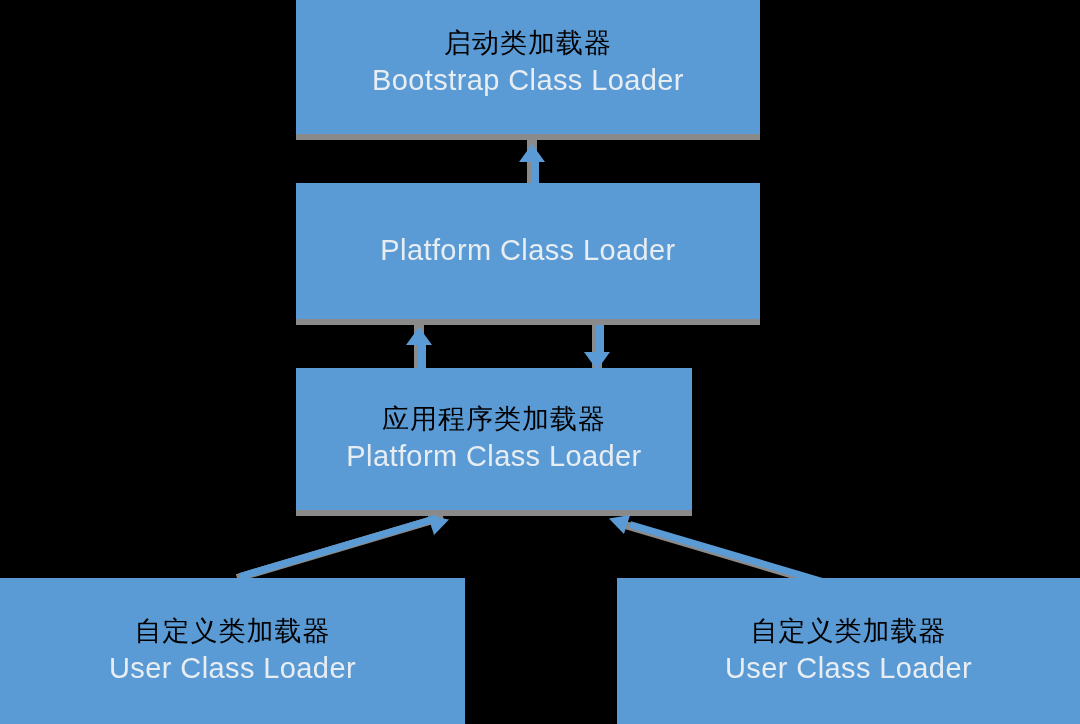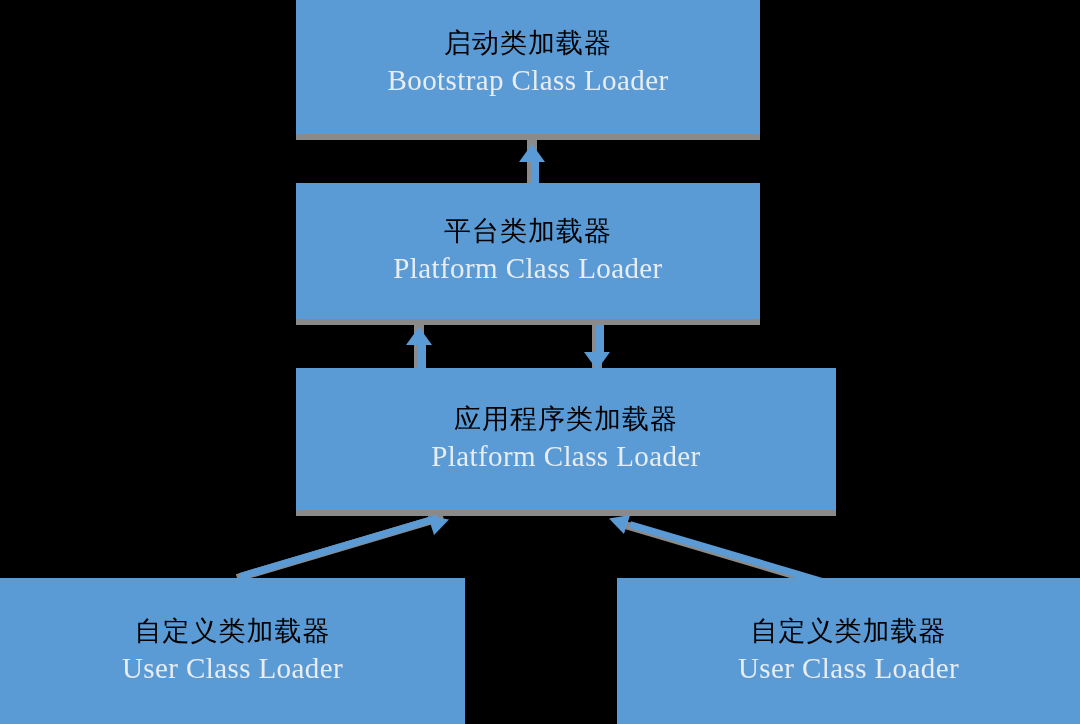--- a/index.html
+++ b/index.html
@@ -32,31 +32,30 @@
     line-height: 1.32;
     letter-spacing: 1px;
     white-space: nowrap;
   }
   .node-label-en {
     color: #e8edf2;
     font-size: 29px;
     line-height: 1.3;
     letter-spacing: 0.4px;
     white-space: nowrap;
-    font-family: Liberation Serif, serif;
   }
   
   #node-bootstrap {
     left: 296px;  top: -8px;   width: 464px; height: 148px;
   }
   #node-platform {
     left: 296px;  top: 183px;  width: 464px; height: 142px;
   }
   #node-application {
-    left: 296px;  top: 368px;  width: 540px; height: 148px;
+    left: 296px;  top: 368px;  width: 396px; height: 148px;
   }
   #node-user-left {
     left: 0px;    top: 578px;  width: 465px; height: 152px;
   }
   #node-user-right {
     left: 617px;  top: 578px;  width: 463px; height: 152px;
   }
   
   .conn-v {
     position: absolute;
@@ -135,21 +134,20 @@
   <div class="node" id="node-bootstrap">
     <div class="node-label-cn">启动类加载器</div>
     <div class="node-label-en">Bootstrap Class Loader</div>
   </div>
 
   <div class="conn-v" id="conn-platform-bootstrap"></div>
   <div class="arrow-stem" id="conn-platform-bootstrap-stem"></div>
   <div class="arrowhead arrow-up" id="conn-platform-bootstrap-head"></div>
 
   <div class="node" id="node-platform">
-    <div class="node-label-cn">平台类加载器</div>
     <div class="node-label-en">Platform Class Loader</div>
   </div>
 
   <div class="conn-v" id="conn-app-platform"></div>
   <div class="arrow-stem" id="conn-app-platform-stem"></div>
   <div class="arrowhead arrow-up" id="conn-app-platform-head"></div>
 
   <div class="conn-v" id="conn-platform-app"></div>
   <div class="arrow-stem" id="conn-platform-app-stem"></div>
   <div class="arrowhead arrow-down" id="conn-platform-app-head"></div>

